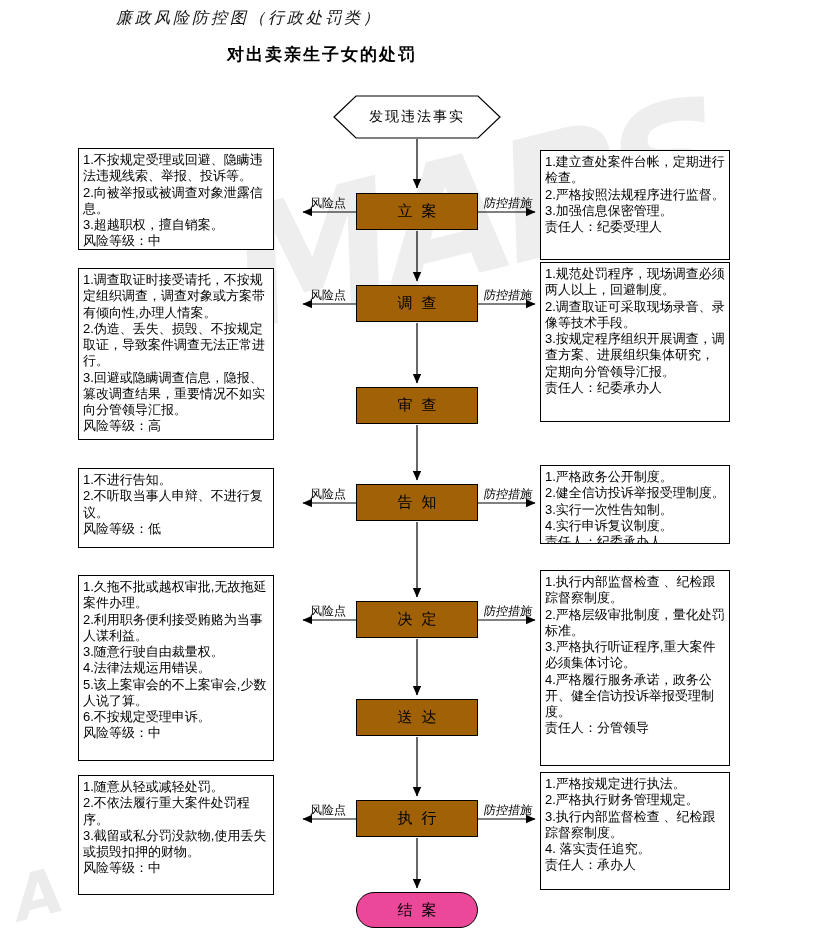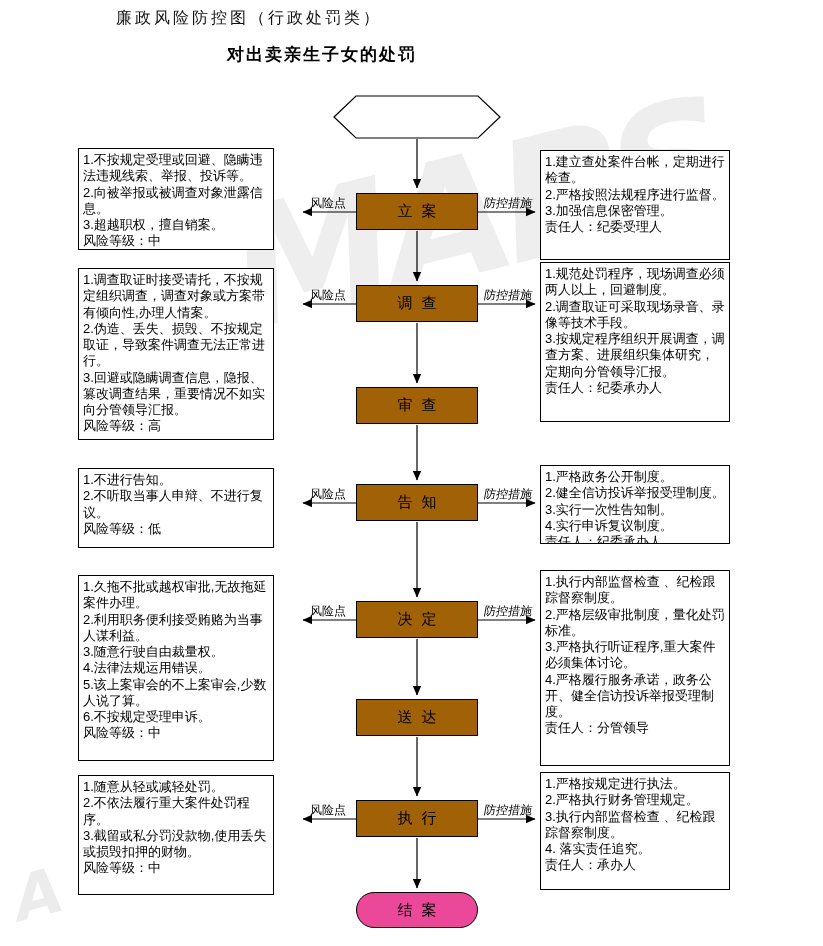--- a/index.html
+++ b/index.html
@@ -26,20 +26,21 @@
     font-size: 62px; font-weight: bold;
     color: #9a9a9a; opacity: 0.18;
     transform: rotate(-14deg) skewX(-12deg);
     z-index: 0; pointer-events: none;
   }
   .title {
     position: absolute; left: 116px; top: 8px;
     font-family: "Liberation Serif", serif;
     font-size: 16px; letter-spacing: 3px; color: #111;
     z-index: 2;
+    font-style: italic;
   }
   .subtitle {
     position: absolute; left: 227px; top: 43px; width: 400px;
     text-align: left;
     font-family: "Liberation Serif", serif;
     font-size: 17px; font-weight: bold; letter-spacing: 2px;
     z-index: 2;
   }
   .connectors { position: absolute; left: 0; top: 0; z-index: 1; }
   .flow-box {
@@ -116,20 +117,21 @@
       <line x1="356" y1="819" x2="303" y2="819" marker-end="url(#ah)"></line>
 
       <line x1="478" y1="212" x2="535" y2="212" marker-end="url(#ah)"></line>
       <line x1="478" y1="304" x2="535" y2="304" marker-end="url(#ah)"></line>
       <line x1="478" y1="503" x2="535" y2="503" marker-end="url(#ah)"></line>
       <line x1="478" y1="620" x2="535" y2="620" marker-end="url(#ah)"></line>
       <line x1="478" y1="819" x2="535" y2="819" marker-end="url(#ah)"></line>
     </g>
   </svg>
 
+  <div class="start-label">发现违法事实</div>
 
   <div class="flow-box" style="top:193px">立案</div>
   <div class="flow-box" style="top:285px">调查</div>
   <div class="flow-box" style="top:387px">审查</div>
   <div class="flow-box" style="top:484px">告知</div>
   <div class="flow-box" style="top:601px">决定</div>
   <div class="flow-box" style="top:699px">送达</div>
   <div class="flow-box" style="top:800px">执行</div>
 
   <div class="terminator">结案</div>

